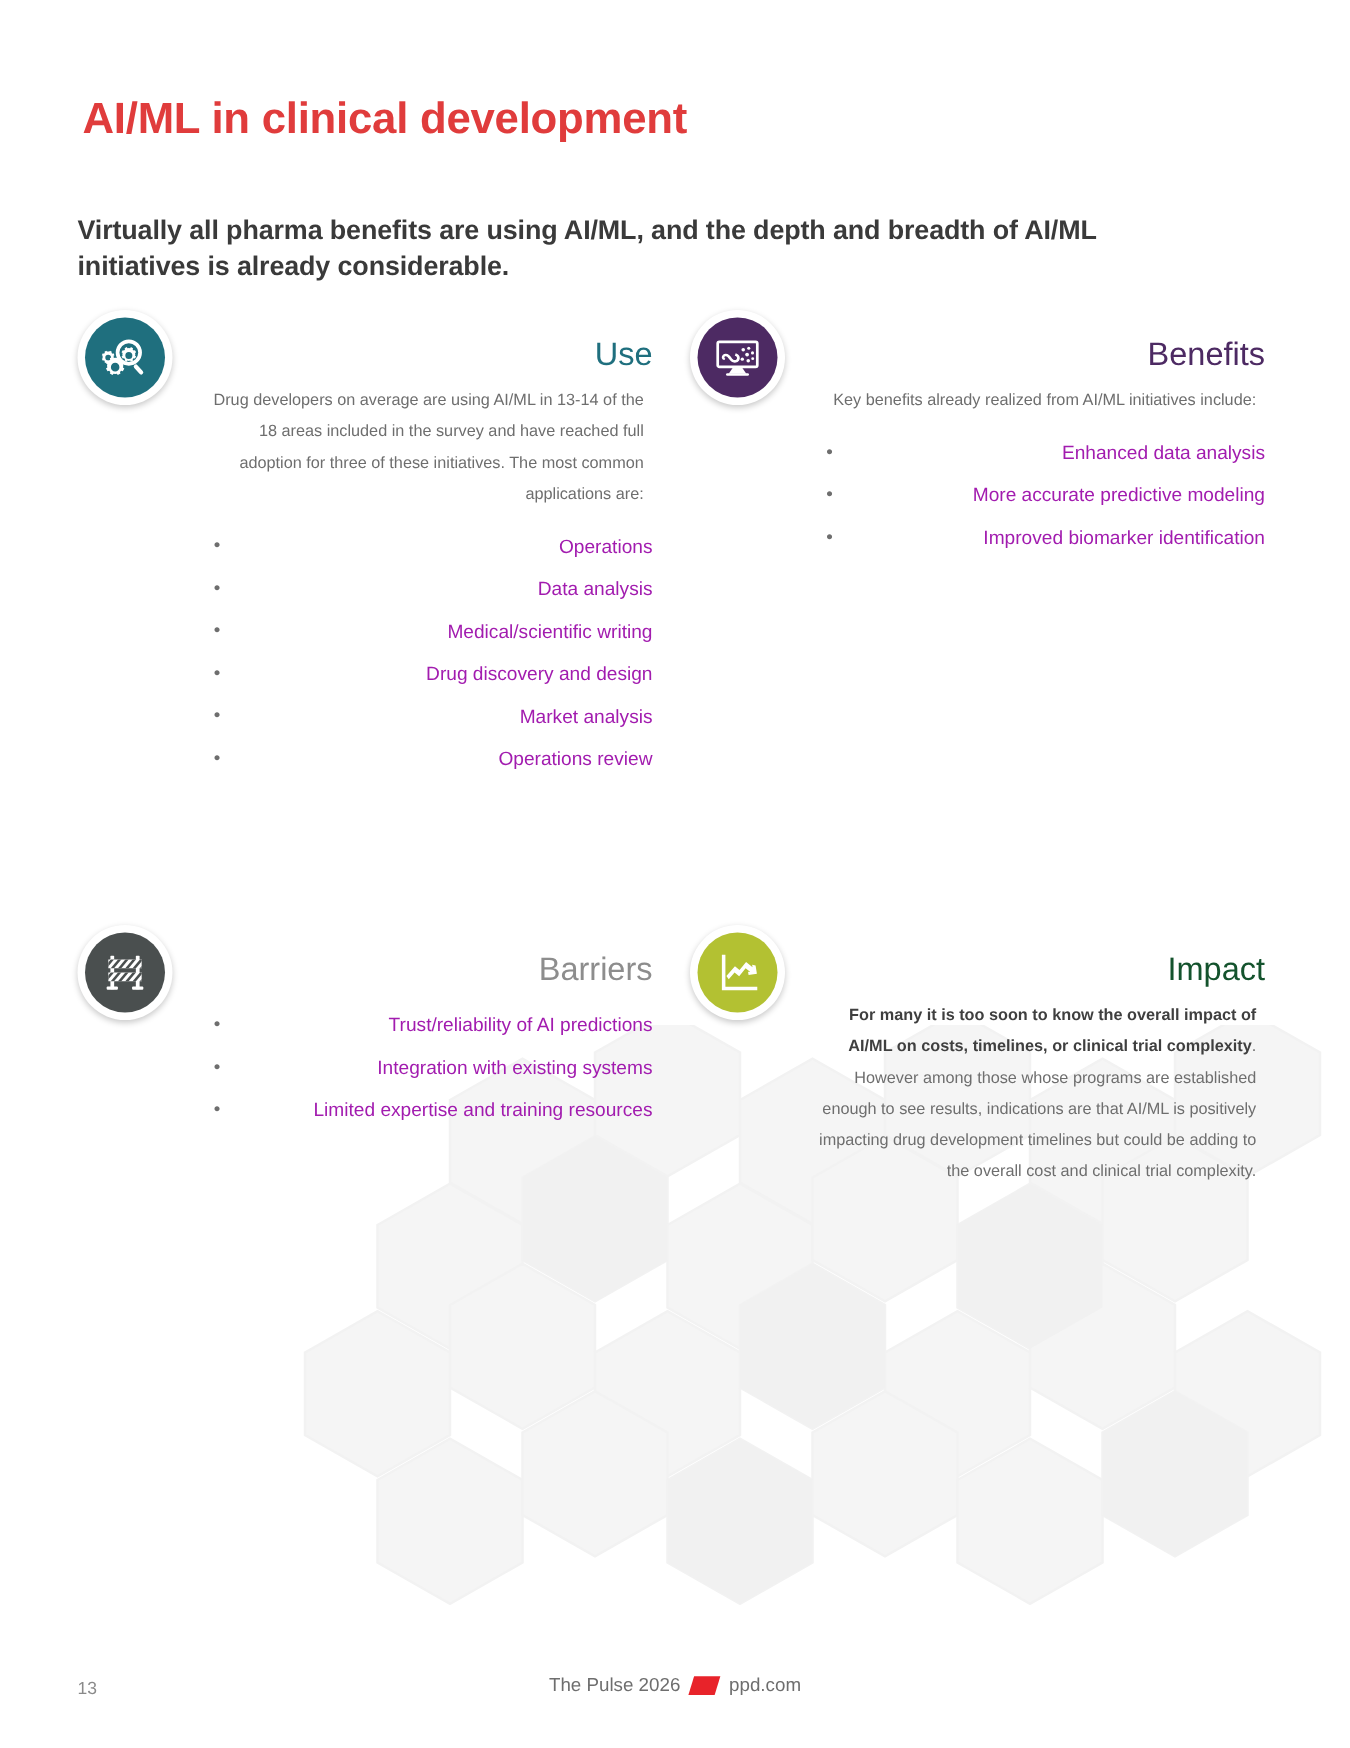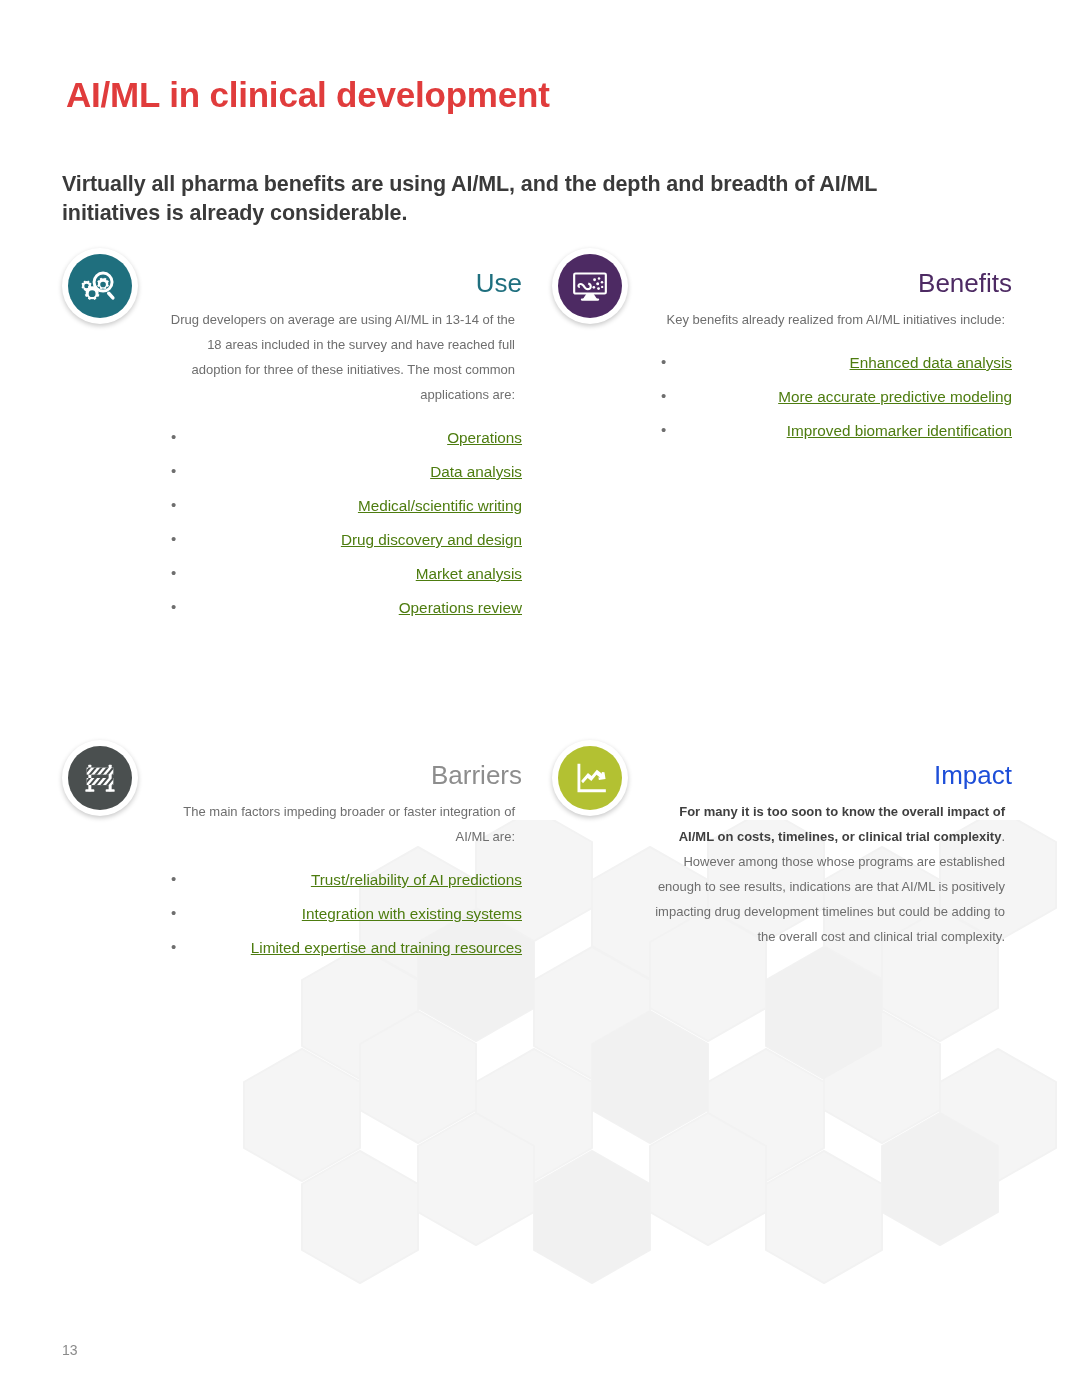--- a/index.html
+++ b/index.html
@@ -125,24 +125,23 @@
   ul.bullets {
     list-style: none;
     margin: 0;
     padding: 0;
     margin-top: 20px;
   }
   ul.bullets li {
     position: relative;
     font-size: 15.3px;
     line-height: 22px;
-    color: #4d7c0f;
+    color: #a21caf;
     padding-left: 33px;
     margin-bottom: 12px;
-    text-decoration: underline;
   }
   ul.bullets li:before {
     content: "\2022";
     position: absolute;
     left: 8px;
     top: -1px;
     font-size: 15px;
     color: #6e6e6e;
   }
 
@@ -335,21 +334,20 @@
               <line x1="18" y1="33.5" x2="28" y2="21.5"></line>
               <line x1="25" y1="33.5" x2="35" y2="21.5"></line>
               <line x1="32" y1="33.5" x2="42" y2="21.5"></line>
               <line x1="39" y1="33.5" x2="49" y2="21.5"></line>
             </g>
           </svg>
         </div>
       </div>
       <div class="section-body">
         <h2 class="section-heading" style="color:#8d8d8d;">Barriers</h2>
-        <p class="section-intro">The main factors impeding broader or faster integration of AI/ML are:</p>
         <ul class="bullets">
           <li>Trust/reliability of AI predictions</li>
           <li>Integration with existing systems</li>
           <li>Limited expertise and training resources</li>
         </ul>
       </div>
     </div>
 
     <div class="section impact">
       <div class="icon-badge">
@@ -358,24 +356,29 @@
             <g fill="#ffffff">
 
               <path d="M9 7h3.4v30.6H43V41H9z"></path>
 
               <path d="M15.6 30.4l5.6-6.4 4.4 3.6 6.2-7.6 4.5 3.6-2.2-.4.55 3.3 8-1.3-1.3-8-3.3-.55.4 2.2-6.2-4.9-6.3 7.7-4.4-3.6-8.2 9.4z"></path>
             </g>
           </svg>
         </div>
       </div>
       <div class="section-body">
-        <h2 class="section-heading" style="color:#1d4ed8;margin-left:20px;">Impact</h2>
+        <h2 class="section-heading" style="color:#14532d;margin-left:20px;">Impact</h2>
         <p class="section-intro lead-bold"><b>For many it is too soon to know the overall impact of AI/ML on costs, timelines, or clinical trial complexity</b><span>. However among those whose programs are established enough to see results, indications are that AI/ML is positively impacting drug development timelines but could be adding to the overall cost and clinical trial complexity.</span></p>
       </div>
     </div>
 
   </div>
 
   <div class="footer">
     <div class="page-number">13</div>
+    <div class="footer-center">
+      <span>The Pulse 2026</span>
+      <span class="ppd-mark"></span>
+      <span>ppd.com</span>
+    </div>
   </div>
 
 </div>
 
 </body></html>

